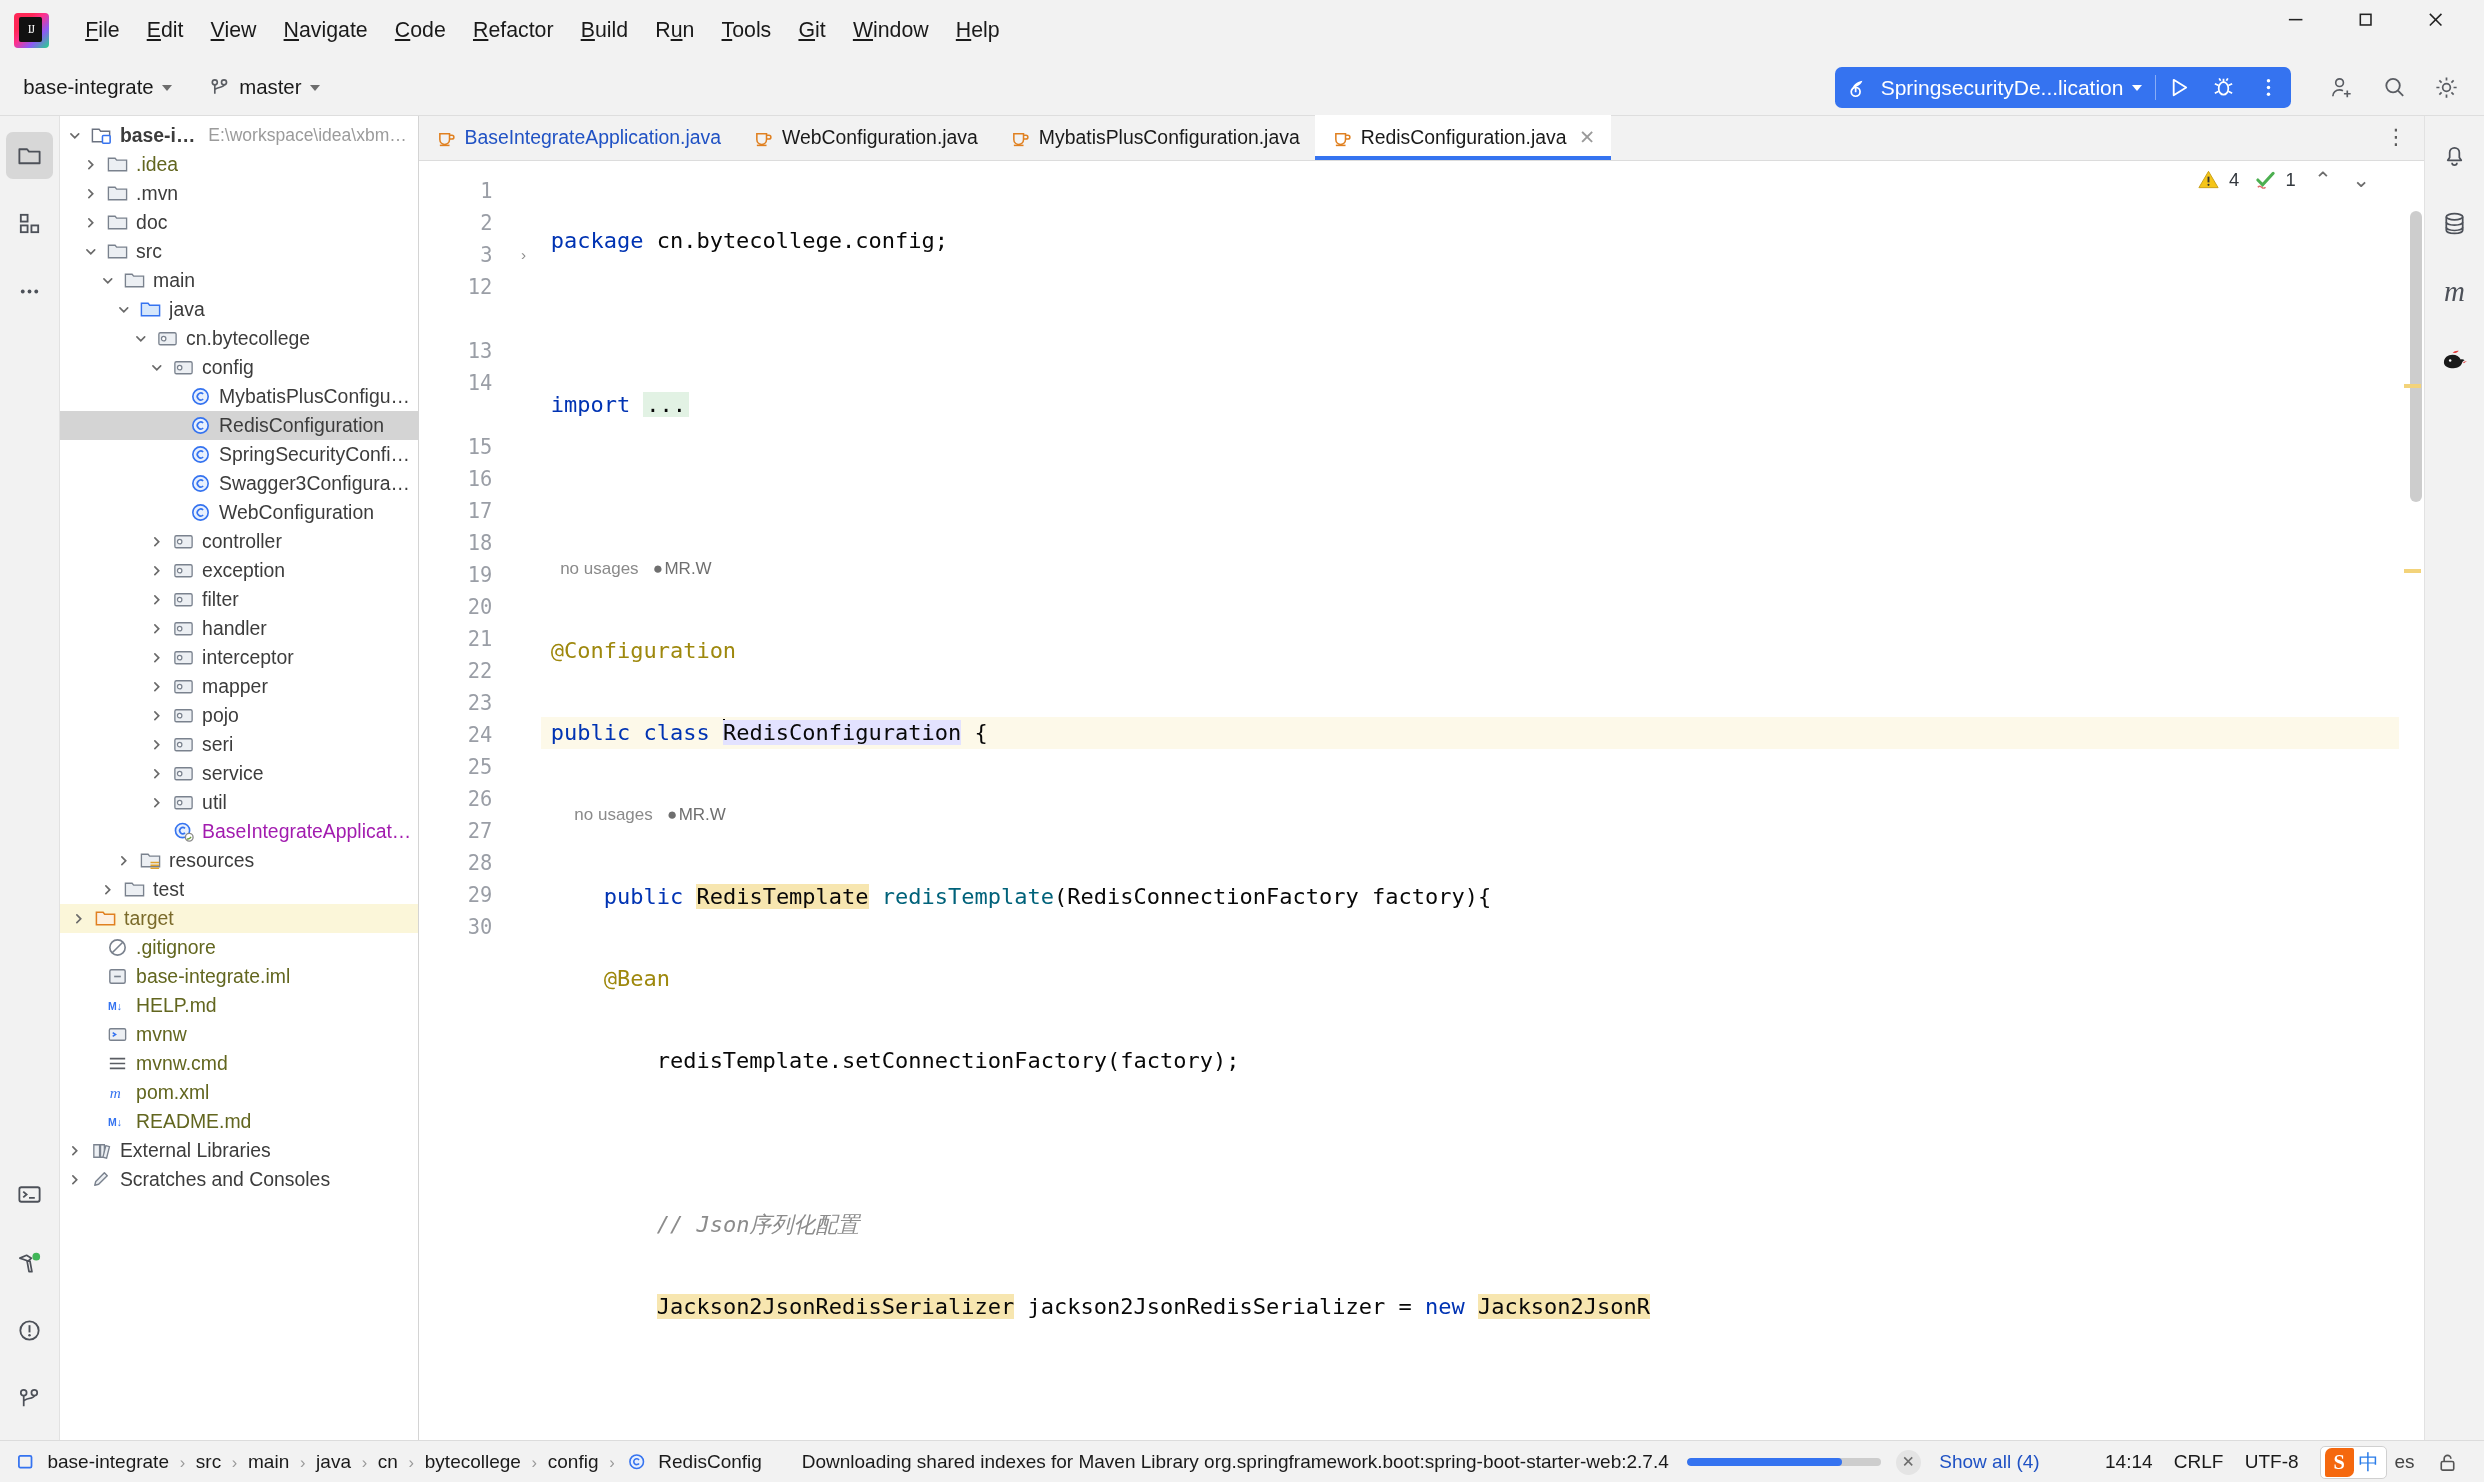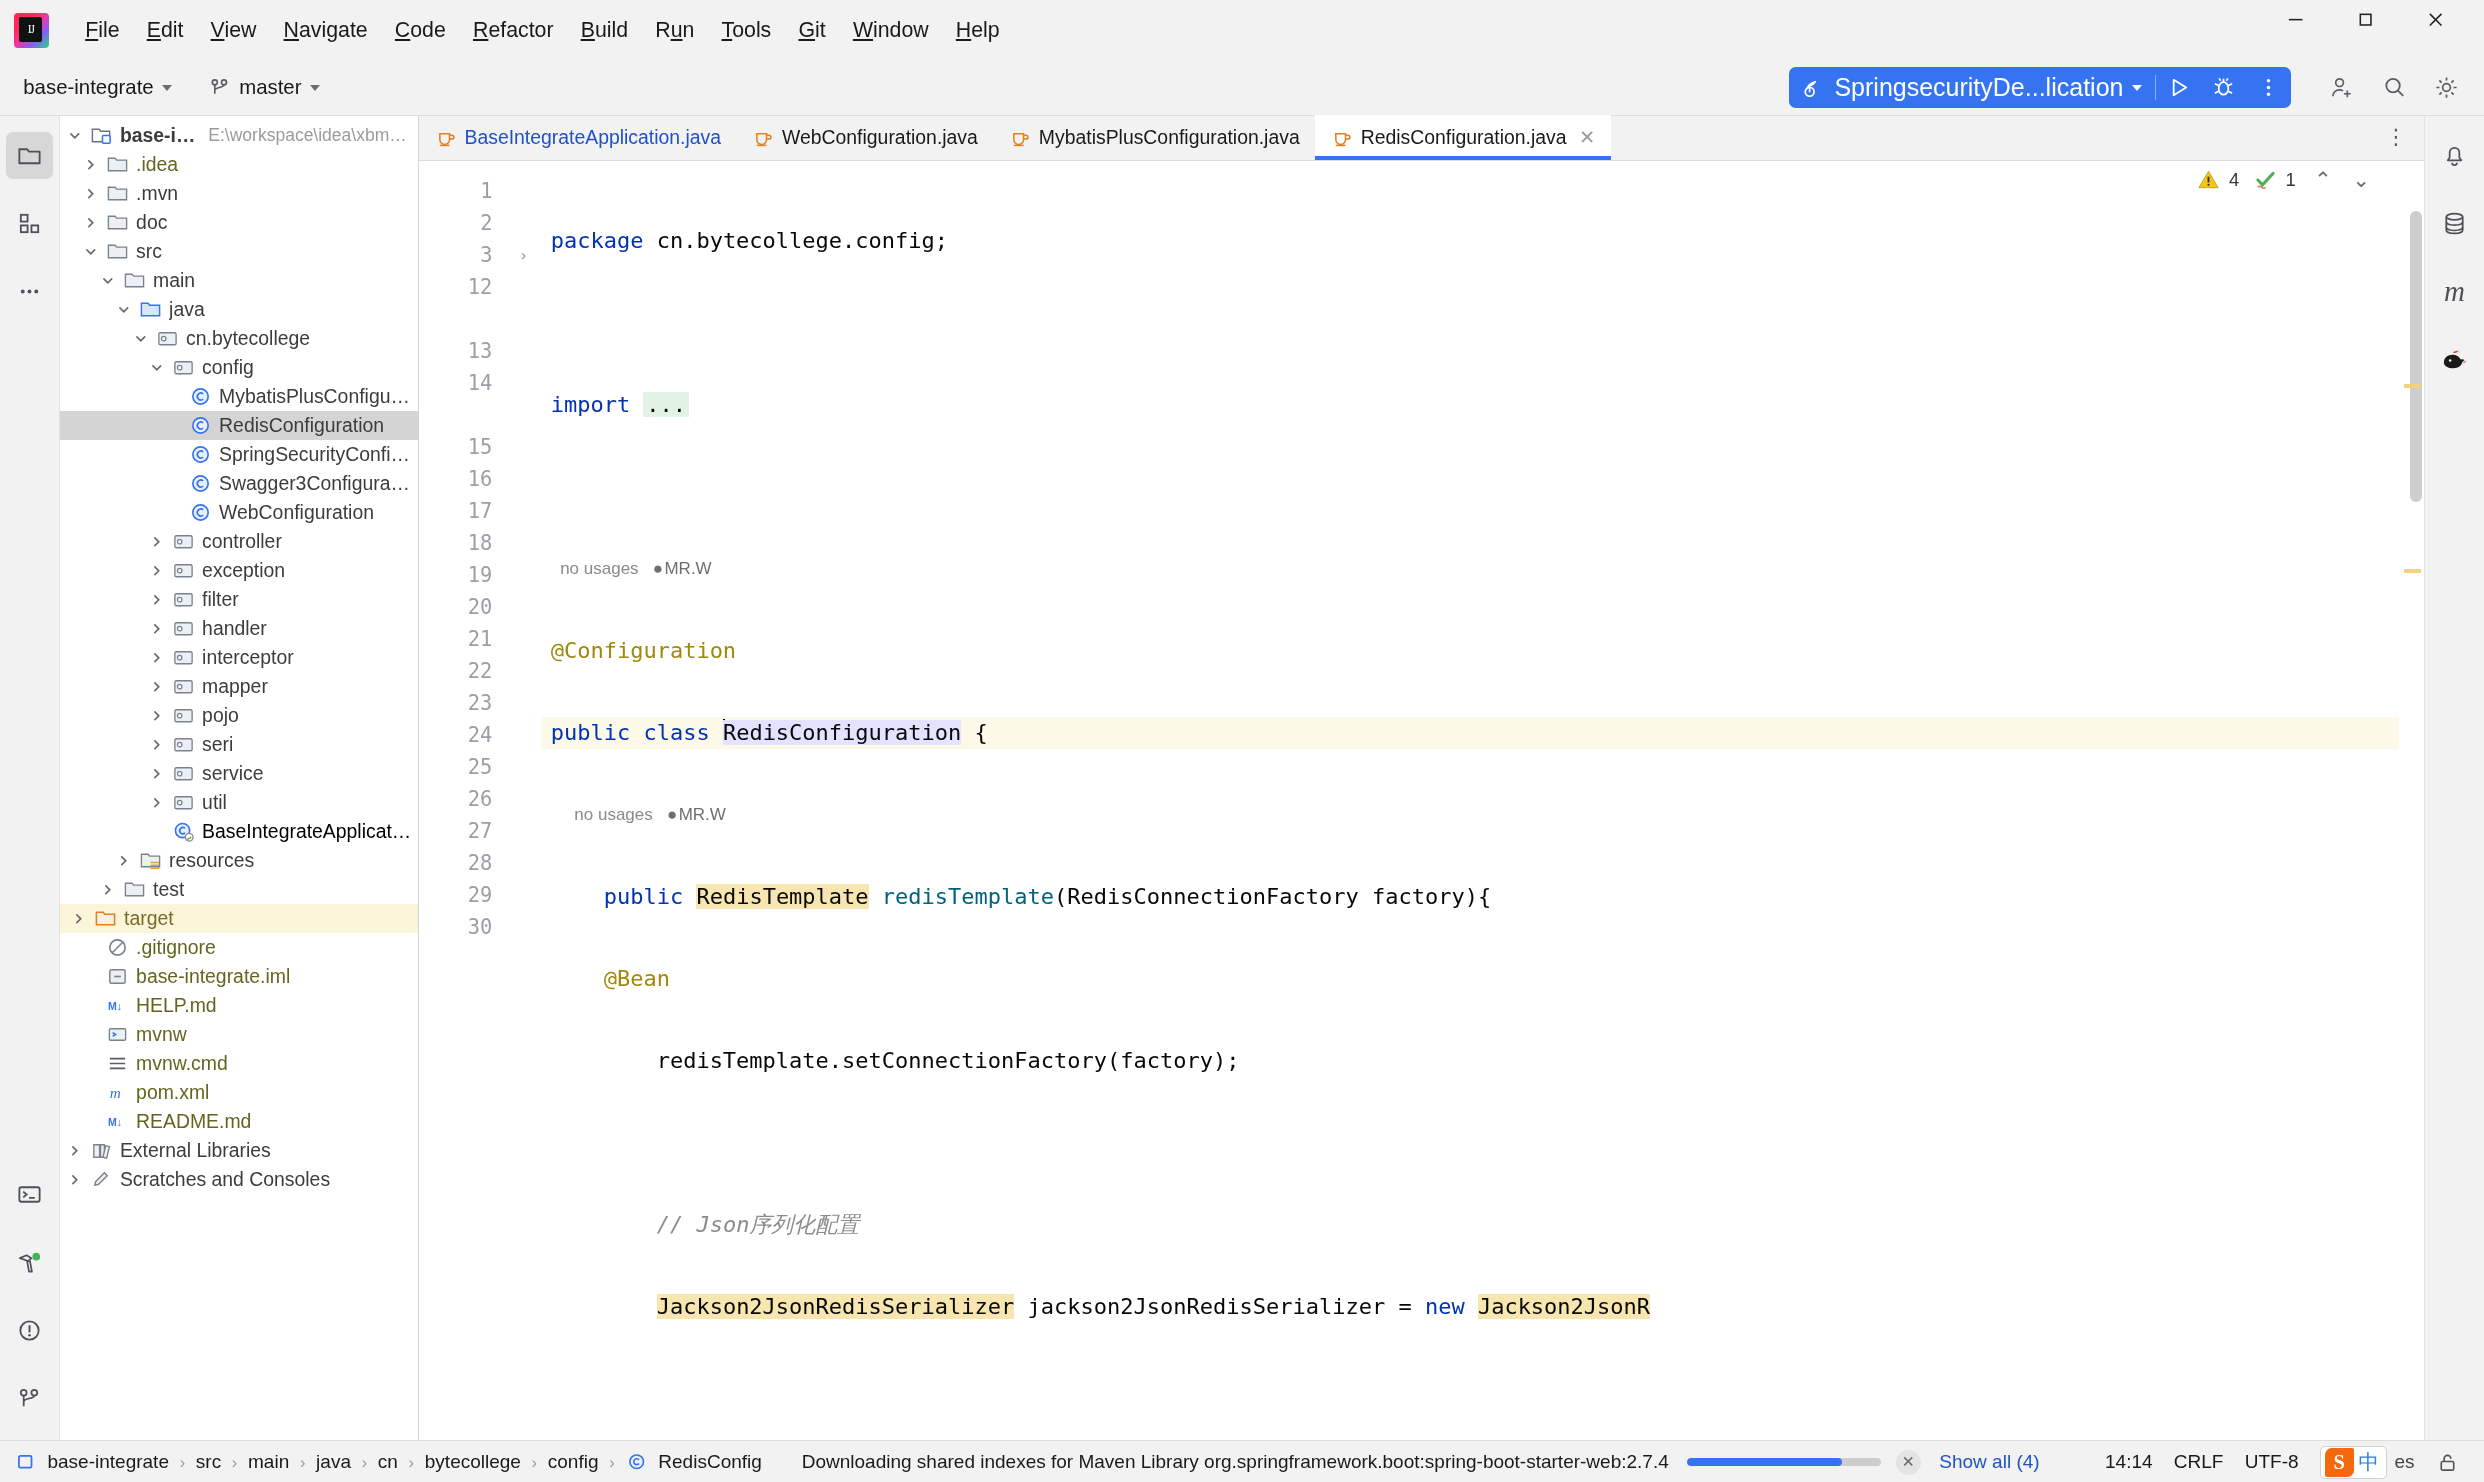--- a/index.html
+++ b/index.html
@@ -24,21 +24,21 @@
   .menu-item u { text-decoration: underline; text-underline-offset: 1.9px; }
   .win-ctrls { margin-left: auto; display: flex; align-items: flex-start; height: 100%; gap: 0; }
   .win-btn { width: 70px; height: 39px; display: flex; align-items: center; justify-content: center; color: #222; }
 
   
   .toolbar { height: 56px; display: flex; align-items: center; padding: 0 13.6px; background: #f2f2f2; border-bottom: 1px solid #dedede; flex: none; }
   .tb-chip { display: flex; align-items: center; gap: 8.7px; font-size: 20.4px; color: #1a1a1a; padding: 5.8px 9.7px; border-radius: 4.9px; }
   .chev { width: 0; height: 0; border-left: 5.8px solid transparent; border-right: 5.8px solid transparent; border-top: 6.8px solid #6d6d6d; display: inline-block; }
   .tb-right { margin-left: auto; display: flex; align-items: center; gap: 5.8px; }
   .run-widget { display: flex; align-items: center; background: #3573f0; border-radius: 6.8px; height: 41px; overflow: hidden; }
-  .run-cfg { display: flex; align-items: center; gap: 8.7px; color: #fff; font-size: 25px; padding: 0 12.6px 0 11.6px; height: 100%; }
+  .run-cfg { display: flex; align-items: center; gap: 8.7px; color: #fff; font-size: 21px; padding: 0 12.6px 0 11.6px; height: 100%; }
   .run-cfg .chev { border-top-color: #fff; }
   .run-sep { width: 1px; height: 25px; background: rgba(255,255,255,.42); }
   .run-btn { width: 45px; height: 100%; display: flex; align-items: center; justify-content: center; color: #fff; }
   .icon-btn { width: 47px; height: 47px; display: flex; align-items: center; justify-content: center; border-radius: 4.9px; color: #5a5d63; }
 
   
   .body-row { display: flex; flex: 1; min-height: 0; }
 
   
   .rail { width: 60px; background: #f2f2f2; display: flex; flex-direction: column; align-items: center; padding-top: 15.5px; flex: none; border-right: 1px solid #e2e2e2; }
@@ -53,21 +53,21 @@
   .pp-tree { flex: 1; overflow: hidden; padding-top: 4.9px; font-size: 19.4px; color: #1a1a1a; }
   .trow { display: flex; align-items: center; height: 29px; white-space: nowrap; padding-right: 3.9px; }
   .trow.selected { background: #d4d4d4; }
   .trow.target-hl { background: #fbf6d9; }
   .tw { display: inline-block; width: 21.3px; text-align: center; flex: none; color: #6a6a6a; font-size: 14.6px; }
   .ticon { width: 25px; margin-right: 5.8px; flex: none; display: flex; align-items: center; justify-content: center; }
   .tlabel { overflow: hidden; text-overflow: ellipsis; }
   .tpath { color: #9b9b9b; font-size: 17.5px; margin-left: 9.7px; overflow: hidden; text-overflow: ellipsis; }
   .t-bold { font-weight: bold; }
   .t-olive { color: #62661f; }
-  .t-blue { color: #000000; }
+  .t-blue { color: #a21caf; }
   .t-gray { color: #3c3c3c; }
   .t-orange { color: #7a6a2a; }
 
   
   .editor-area { flex: 1; display: flex; flex-direction: column; min-width: 0; background: #fff; }
   .tabbar { height: 45px; display: flex; align-items: flex-end; background: #f2f2f2; border-bottom: 1px solid #dcdcdc; flex: none; position: relative; }
   .tab { display: flex; align-items: center; gap: 8.7px; height: 45px; padding: 0 15.5px; font-size: 19.4px; color: #1a1a1a; position: relative; white-space: nowrap; }
   .tab .tname.blue { color: #2052c4; }
   .tab.active { background: #fff; }
   .tab.active::after { content: ""; position: absolute; left: 0; right: 0; bottom: 0; height: 3.9px; background: #3573f0; }

